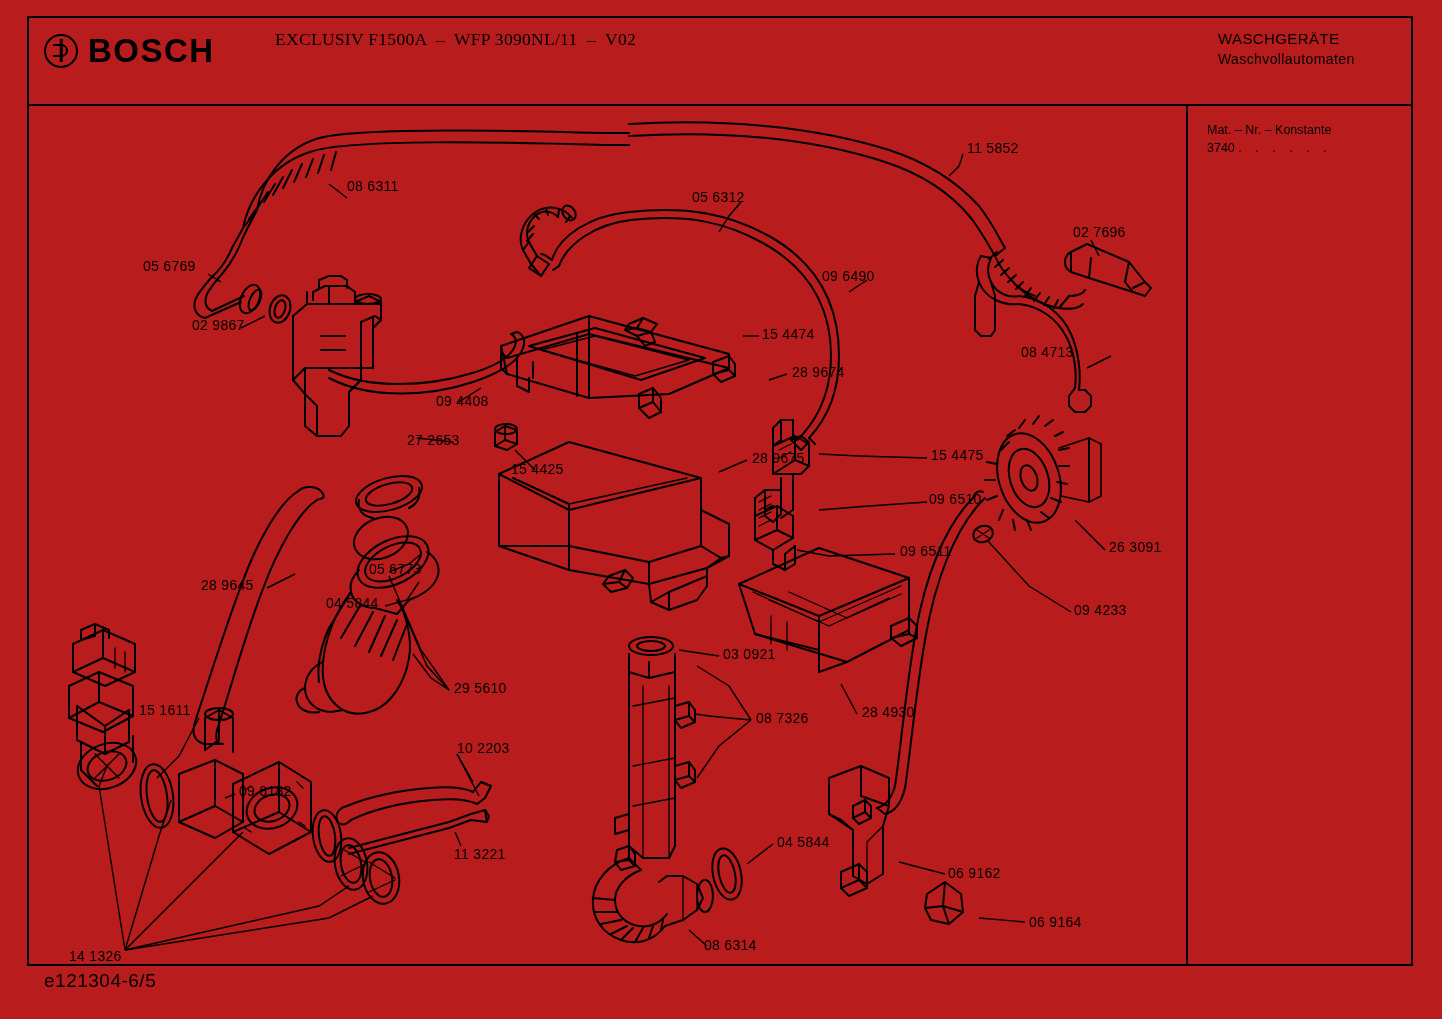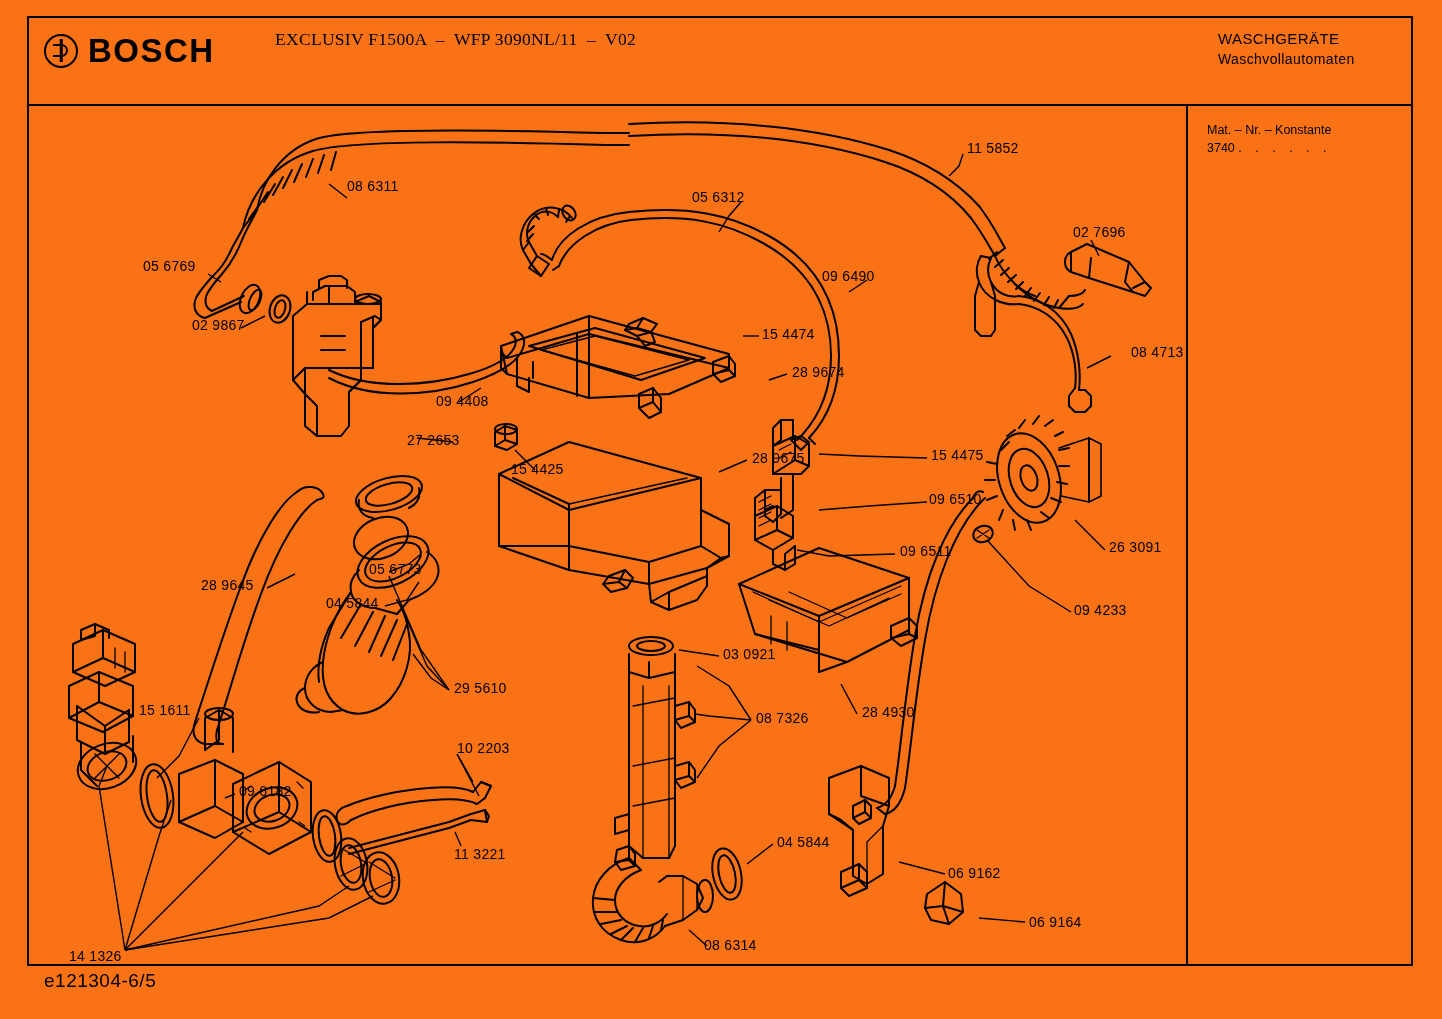--- a/index.html
+++ b/index.html
@@ -8,21 +8,21 @@
     background: #ffffff;
   }
   body {
     font-family: "Liberation Serif", serif;
     color: #000000;
   }
   .page {
     position: relative;
     width: 1442px;
     height: 1019px;
-    background: #f97316;
+    background: #b91c1c;
     overflow: hidden;
   }
   .frame {
     position: absolute;
     left: 27px;
     top: 16px;
     width: 1386px;
     height: 950px;
     border: 2px solid #000;
     box-sizing: border-box;
@@ -548,21 +548,21 @@
 
     <div class="lbl" style="left:318px; top:72px;">08 6311</div>
     <div class="lbl" style="left:114px; top:152px;">05 6769</div>
     <div class="lbl" style="left:163px; top:211px;">02 9867</div>
     <div class="lbl" style="left:378px; top:326px;">27 2653</div>
     <div class="lbl" style="left:407px; top:287px;">09 4408</div>
     <div class="lbl" style="left:663px; top:83px;">05 6312</div>
     <div class="lbl" style="left:938px; top:34px;">11 5852</div>
     <div class="lbl" style="left:1044px; top:118px;">02 7696</div>
     <div class="lbl" style="left:793px; top:162px;">09 6490</div>
-    <div class="lbl" style="left:1102px; top:238px;">08 4713</div>
+    <div class="lbl" style="left:992px; top:238px;">08 4713</div>
     <div class="lbl" style="left:733px; top:220px;">15 4474</div>
     <div class="lbl" style="left:763px; top:258px;">28 9674</div>
     <div class="lbl" style="left:482px; top:355px;">15 4425</div>
     <div class="lbl" style="left:723px; top:344px;">28 9675</div>
     <div class="lbl" style="left:902px; top:341px;">15 4475</div>
     <div class="lbl" style="left:900px; top:385px;">09 6510</div>
     <div class="lbl" style="left:871px; top:437px;">09 6511</div>
     <div class="lbl" style="left:1080px; top:433px;">26 3091</div>
     <div class="lbl" style="left:1045px; top:496px;">09 4233</div>
     <div class="lbl" style="left:172px; top:471px;">28 9645</div>

